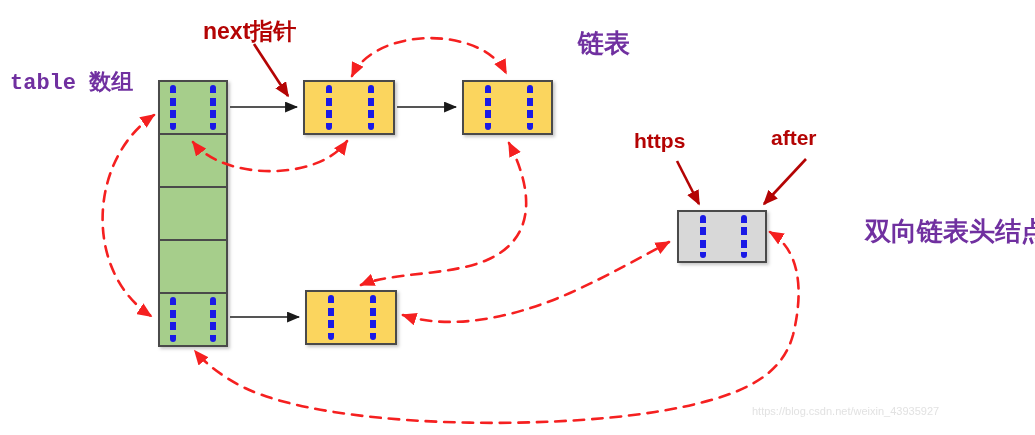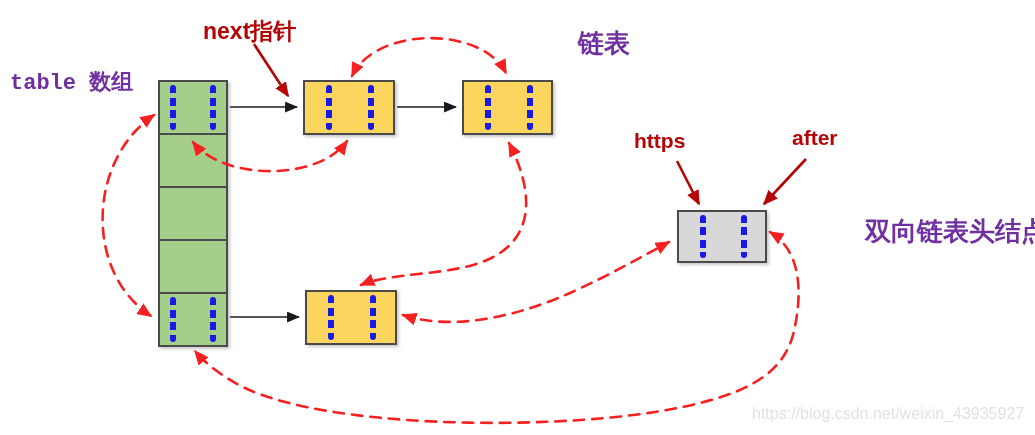--- a/index.html
+++ b/index.html
@@ -19,23 +19,23 @@
     position:relative;width:1035px;height:435px;background:#ffffff;overflow:hidden;
     font-family:"Liberation Sans", sans-serif;
   }
   .lbl{position:absolute;font-weight:bold;white-space:nowrap;line-height:1.1;}
   .lbl.purple{color:var(--label-purple);font-family:Liberation Mono, monospace;}
   .lbl.dred{color:var(--label-dark-red);}
   #table-label{left:10px;top:72px;font-size:22px;}
   #next-label{left:203px;top:19px;font-size:23px;}
   #list-label{left:578px;top:31px;font-size:26px;}
   #before-label{left:634px;top:129px;font-size:21px;}
-  #after-label{left:792px;top:126px;font-size:21px;}
+  #after-label{left:771px;top:126px;font-size:21px;}
   #head-label{left:819px;top:219px;font-size:26px;margin-left:46px;}
-  #watermark{position:absolute;left:752px;top:405px;font-size:16px;color:var(--watermark-gray);font-weight:normal;white-space:nowrap;}
+  #watermark{position:absolute;left:752px;top:405px;font-size:11px;color:var(--watermark-gray);font-weight:normal;white-space:nowrap;}
 
   .array{
     position:absolute;left:158px;top:80px;width:70px;height:267px;
     display:flex;flex-direction:column;
     border:2px solid var(--box-border);box-sizing:border-box;
     background:var(--array-fill);
     box-shadow:2px 2px 3px rgba(130,130,130,.45);
   }
   .cell{position:relative;flex:1;box-sizing:border-box;}
   .cell + .cell{border-top:2px solid var(--box-border);}

